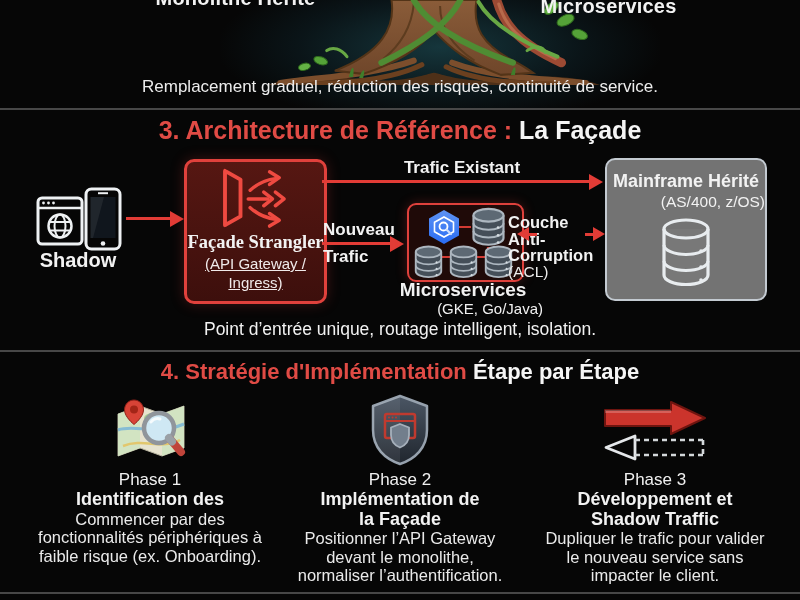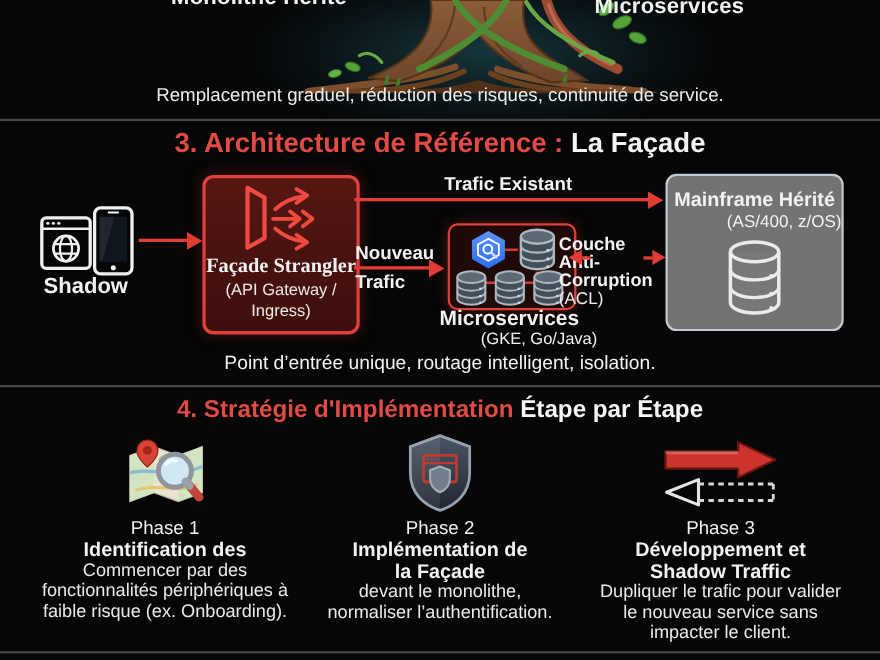--- a/index.html
+++ b/index.html
@@ -25,21 +25,21 @@
   .white-txt{color:#f5f5f5;}
   
   .hline{position:absolute;height:3px;background:#e23c36;}
   .head-r{position:absolute;width:0;height:0;border-top:8px solid transparent;border-bottom:8px solid transparent;border-left:14px solid #e23c36;}
   .head-l{position:absolute;width:0;height:0;border-top:7px solid transparent;border-bottom:7px solid transparent;border-right:12px solid #e23c36;}
   .head-r.sm{border-top-width:7px;border-bottom-width:7px;border-left-width:12px;}
   #clients-label{left:14px;top:249px;width:128px;font-size:20px;font-weight:bold;text-align:center;}
   #facade-box{left:184px;top:159px;width:137px;height:139px;border:3px solid #e0413c;border-radius:10px;
     background:linear-gradient(#561712,#3d0f0c);box-shadow:0 0 14px rgba(224,60,54,.25);}
   #facade-title{left:0;top:70px;width:100%;font-size:18.5px;font-weight:bold;text-align:center;font-family:Liberation Serif, serif;}
-  .facade-sub{left:0;width:100%;font-size:15px;text-align:center;color:#f0eaea;}
+  .facade-sub{left:0;width:100%;font-size:15px;text-align:center;color:#f0eaea;text-decoration:underline;}
   #facade-sub1{top:93px;} #facade-sub2{top:112px;}
   #lbl-existing{left:352px;top:158px;width:220px;font-size:17px;font-weight:bold;text-align:center;}
   .lbl-new{left:323px;width:74px;font-size:17px;font-weight:bold;text-align:left;}
   #lbl-new1{top:220px;} #lbl-new2{top:247px;}
   #micro-box{left:407px;top:203px;width:113px;height:75px;border:2.5px solid #e0413c;border-radius:9px;
     background:rgba(84,18,13,.32);box-shadow:0 0 12px rgba(224,60,54,.28);}
   #micro-title{left:383px;top:279px;width:160px;font-size:19px;font-weight:bold;text-align:center;}
   #micro-sub{left:383px;top:300px;width:160px;font-size:15px;text-align:right;}
   #acl-block{left:508px;top:214px;width:106px;text-align:left;line-height:16.5px;}
   .acl-line{font-size:16.5px;font-weight:bold;}
@@ -279,20 +279,21 @@
         <line x1="17" y1="27" x2="47" y2="27" stroke="#c03a2f" stroke-width="2"></line>
         <circle cx="21" cy="23.5" r="1" fill="#c03a2f"></circle>
           <circle cx="24.5" cy="23.5" r="1" fill="#c03a2f"></circle>
           <circle cx="28" cy="23.5" r="1" fill="#c03a2f"></circle>
         <path d="M32 30 L41 33.5 V41 C41 47.5 37 51.5 32 53.5 C27 51.5 23 47.5 23 41 V33.5 Z" fill="#727e8c" stroke="#a6b0bb" stroke-width="1.8" stroke-linejoin="round"></path>
       </svg>
     </div>
     <div class="phase-label">Phase 2</div>
     <div class="phase-title">Implémentation de</div>
     <div class="phase-title">la Façade</div>
+    <div class="phase-body">Positionner l’API Gateway</div>
     <div class="phase-body">devant le monolithe,</div>
     <div class="phase-body">normaliser l’authentification.</div>
   </div>
 
   <div class="phase-col" id="phase-col-3">
     <div class="phase-iconwrap">
       <svg width="112" height="64" viewBox="0 0 112 64">
         <polygon points="6,12 72,12 72,4 106,20 72,36 72,28 6,28" fill="#cb342c" stroke="#6e140f" stroke-width="2" stroke-linejoin="round"></polygon>
         <polygon points="6,12 72,12 72,15 6,15" fill="#ffffff" opacity=".22"></polygon>
         <polygon points="36,38 36,61 7,49.5" fill="none" stroke="#e4e7ea" stroke-width="2.8" stroke-linejoin="round"></polygon>

